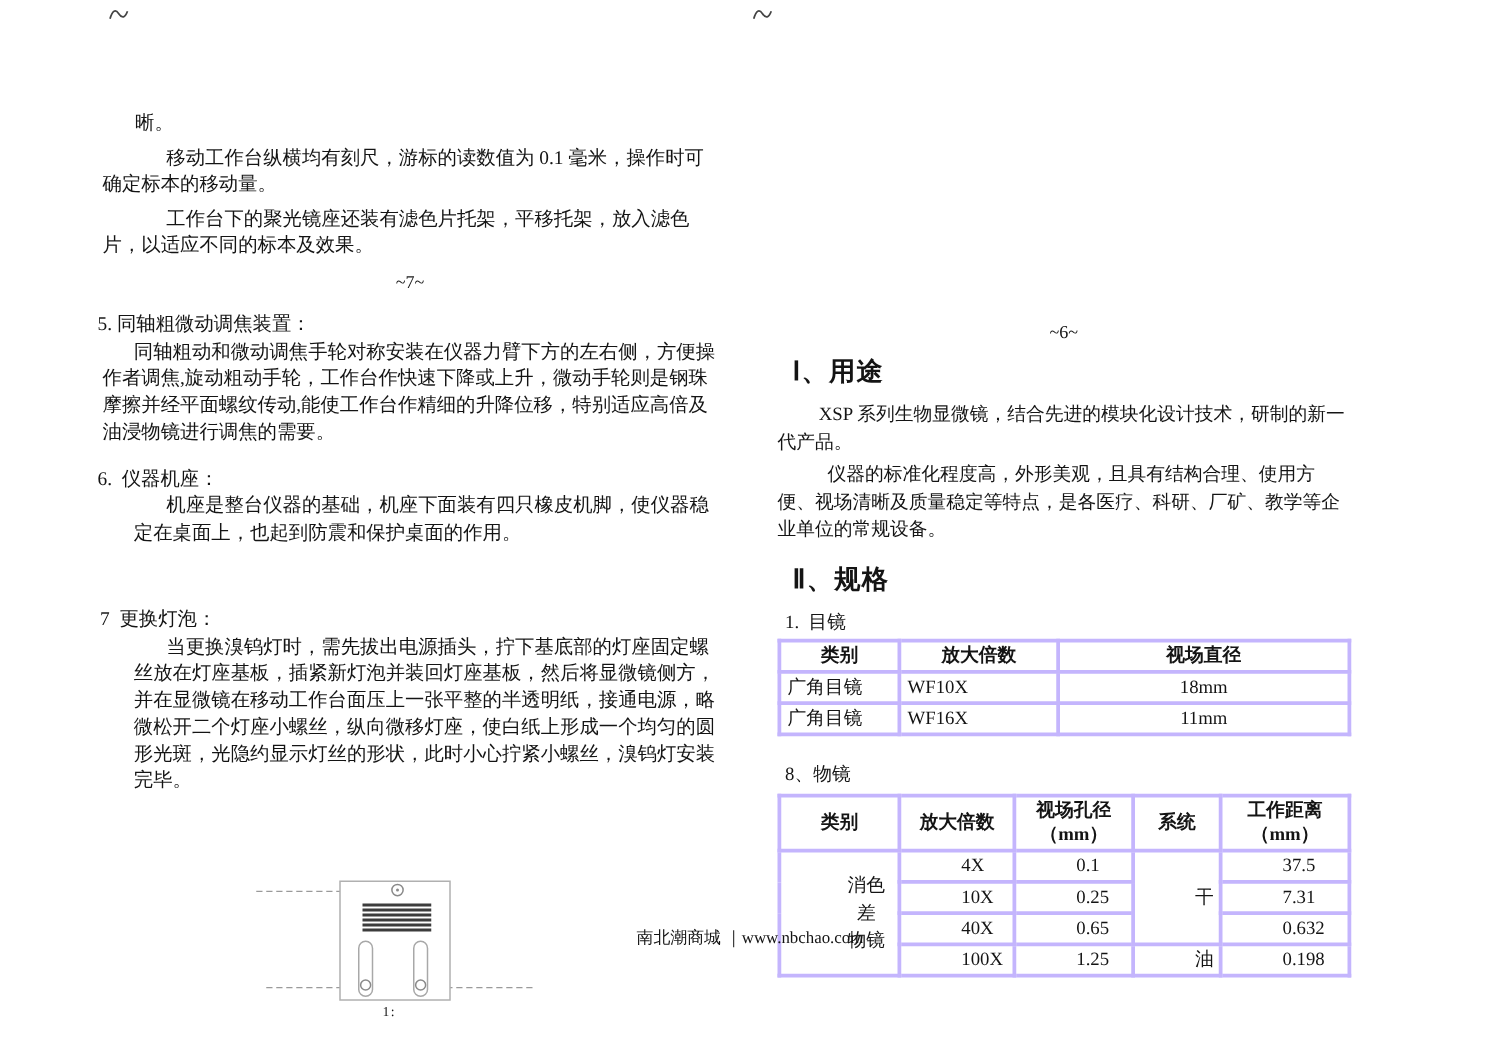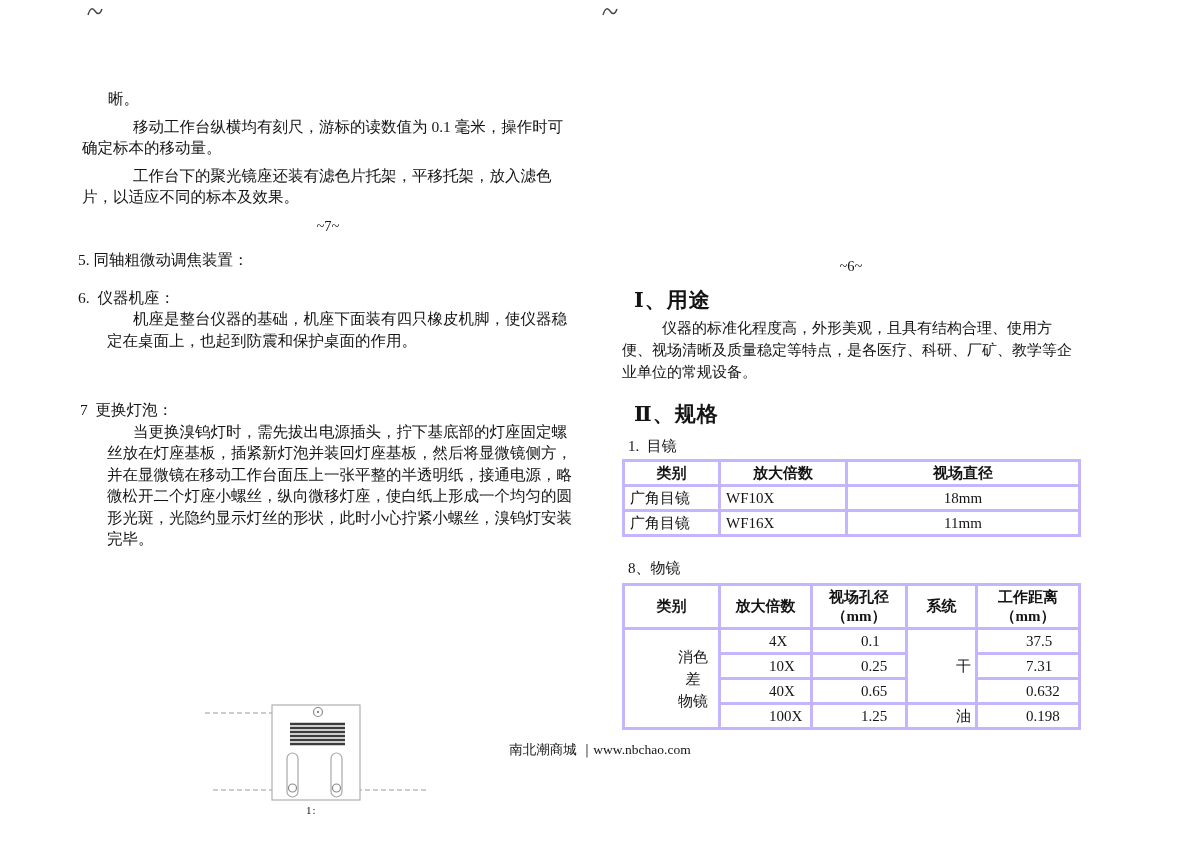--- a/index.html
+++ b/index.html
@@ -37,21 +37,21 @@
 
   
   .col-right {
     position:absolute; left:622px; top:255px; width:458px;
     font-size:15px; line-height:22px;
   }
   .col-right p { white-space:pre-wrap; }
   .rc-pagemark { text-align:center; font-size:14.5px; }
   .sec-head {
     font-size:21px; font-weight:bold; line-height:26px;
-    margin-left:12px; margin-top:10px; letter-spacing:1px;
+    margin-left:12px; margin-top:10px; letter-spacing:1px;font-family:Liberation Mono, monospace;
   }
   .sec-head.second { margin-top:18px; }
   .rc-p1 { margin-top:8px; text-indent:33px; }
   .rc-p2 { margin-top:4px; text-indent:40px; }
   .tbl-label { margin-top:8px; margin-left:6px; white-space:pre-wrap; }
   .tbl-label.second { margin-top:20px; }
 
   table { border-collapse:collapse; table-layout:fixed; width:456px; margin-top:2px; }
   .obj-table { margin-top:4px; }
   th, td {
@@ -85,20 +85,21 @@
 </svg>
 
 <div class="col-left">
   <p class="p-cont">晰。</p>
   <p class="ind51">移动工作台纵横均有刻尺，游标的读数值为 0.1 毫米，操作时可确定标本的移动量。</p>
   <p class="ind51">工作台下的聚光镜座还装有滤色片托架，平移托架，放入滤色片，以适应不同的标本及效果。</p>
 
   <div class="pagemark">~7~</div>
 
   <p class="num-head">5. 同轴粗微动调焦装置：</p>
+  <p class="ind25">同轴粗动和微动调焦手轮对称安装在仪器力臂下方的左右侧，方便操作者调焦,旋动粗动手轮，工作台作快速下降或上升，微动手轮则是钢珠摩擦并经平面螺纹传动,能使工作台作精细的升降位移，特别适应高倍及油浸物镜进行调焦的需要。</p>
 
   <p class="num-head gap16">6.  仪器机座：</p>
   <p class="ml25-ind">机座是整台仪器的基础，机座下面装有四只橡皮机脚，使仪器稳定在桌面上，也起到防震和保护桌面的作用。</p>
 
   <p class="num-head h7 gap20">7  更换灯泡：</p>
   <p class="ml25-ind">当更换溴钨灯时，需先拔出电源插头，拧下基底部的灯座固定螺丝放在灯座基板，插紧新灯泡并装回灯座基板，然后将显微镜侧方，并在显微镜在移动工作台面压上一张平整的半透明纸，接通电源，略微松开二个灯座小螺丝，纵向微移灯座，使白纸上形成一个均匀的圆形光斑，光隐约显示灯丝的形状，此时小心拧紧小螺丝，溴钨灯安装完毕。</p>
 </div>
 
 <svg class="figure-svg" width="245" height="120" viewBox="0 0 245 120">
 
@@ -123,20 +124,21 @@
   <rect x="136" y="58" width="11" height="44" rx="5.5" fill="none" stroke="#a8a8a8" stroke-width="1.2"></rect>
   <circle cx="97.5" cy="93" r="4" fill="none" stroke="#8a8a8a" stroke-width="1.2"></circle>
   <circle cx="141.5" cy="93" r="4" fill="none" stroke="#8a8a8a" stroke-width="1.2"></circle>
 </svg>
 <div class="figure-label">1:</div>
 
 <div class="col-right">
   <div class="rc-pagemark">~6~</div>
 
   <div class="sec-head">Ⅰ、用途</div>
+  <p class="rc-p1">XSP 系列生物显微镜，结合先进的模块化设计技术，研制的新一代产品。</p>
   <p class="rc-p2">仪器的标准化程度高，外形美观，且具有结构合理、使用方便、视场清晰及质量稳定等特点，是各医疗、科研、厂矿、教学等企业单位的常规设备。</p>
 
   <div class="sec-head second">Ⅱ、规格</div>
 
   <p class="tbl-label">1.  目镜</p>
   <table class="eye-table">
     <colgroup>
         <col style="width:96px">
         <col style="width:127px">
         <col style="width:233px">

